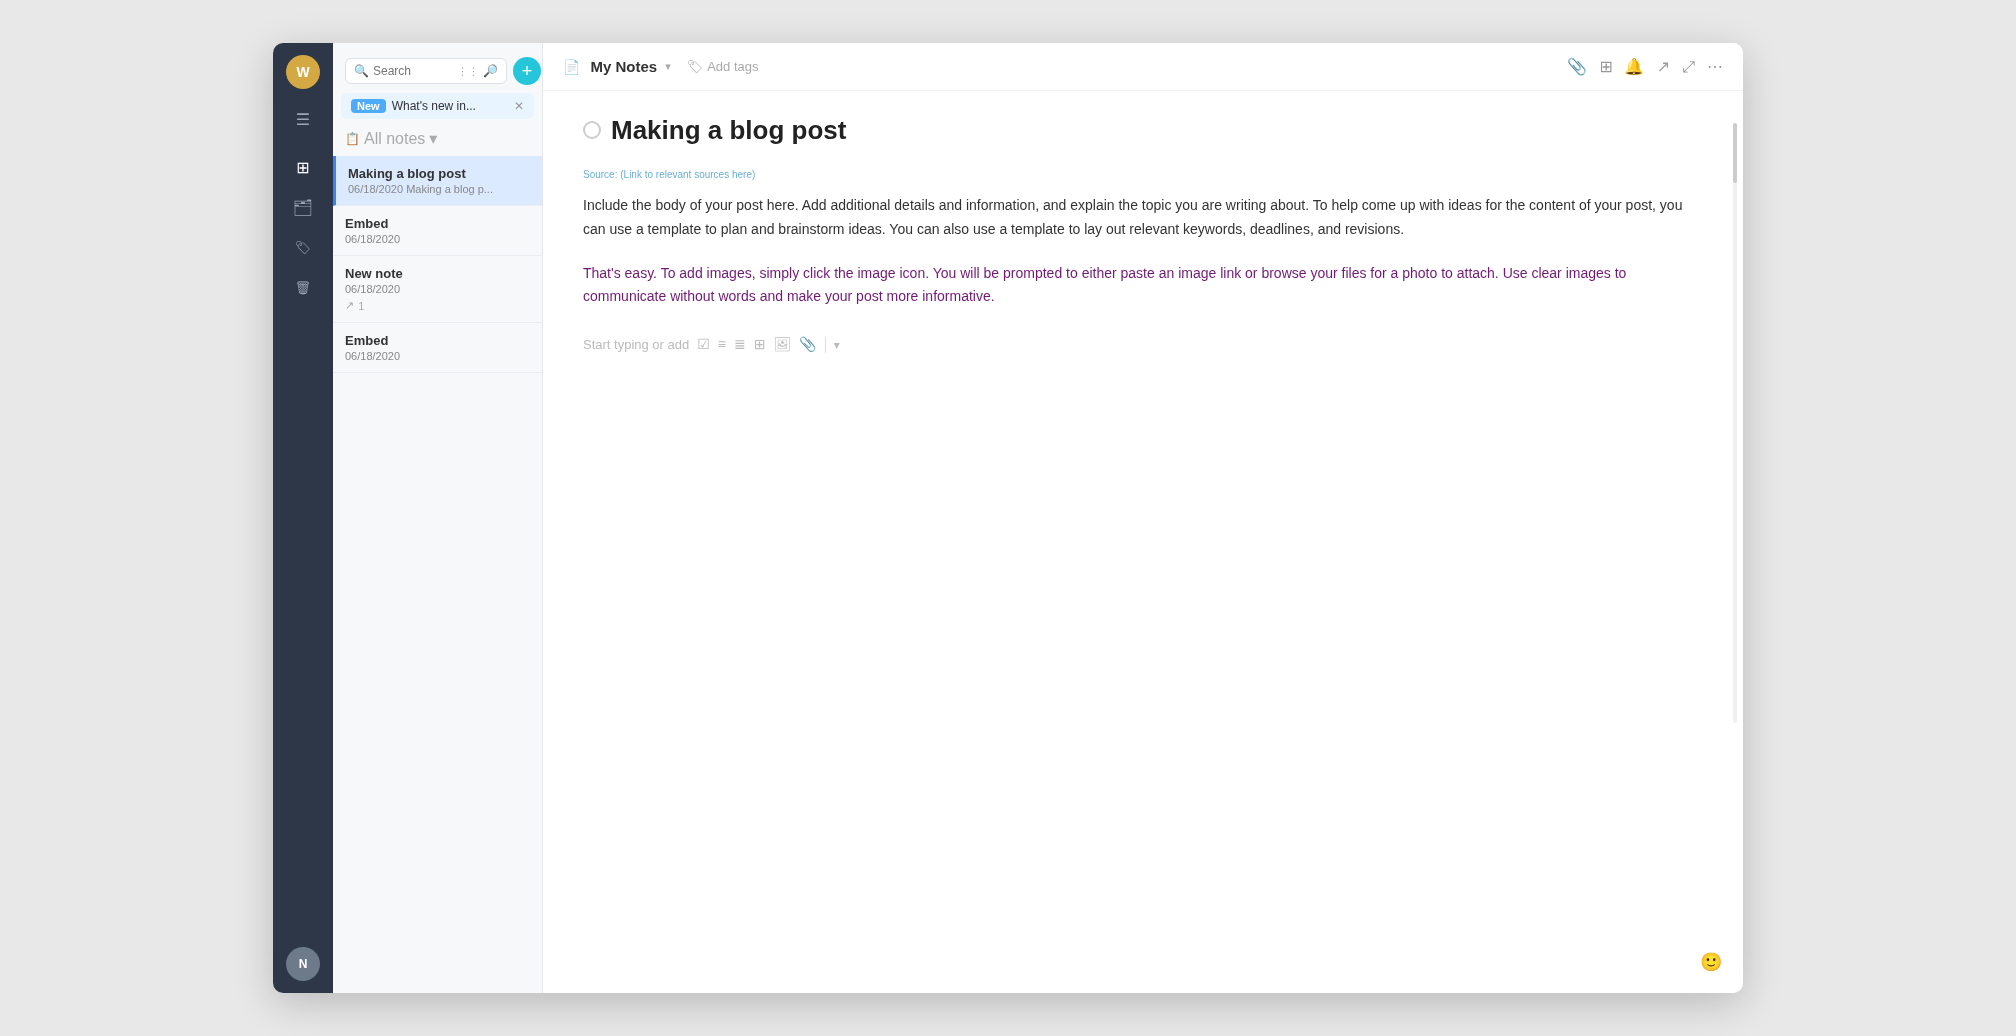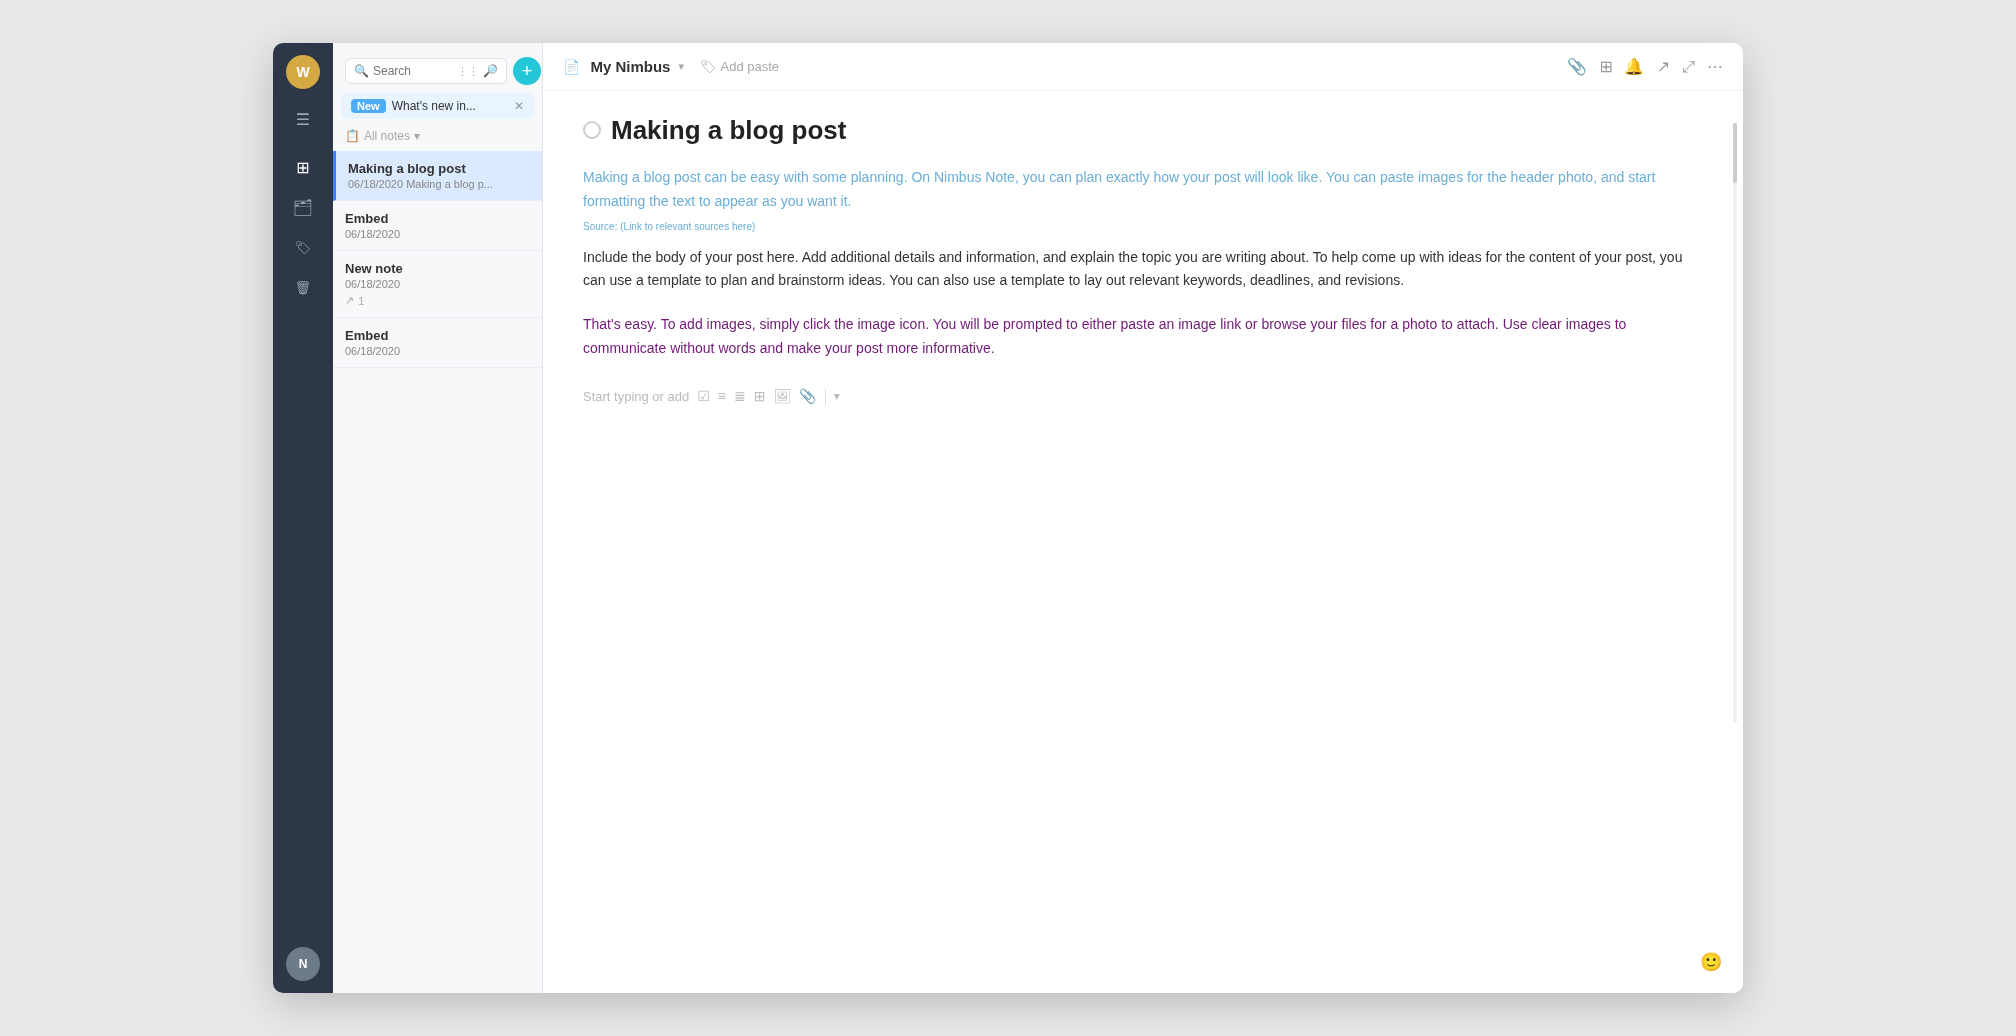--- a/index.html
+++ b/index.html
@@ -147,21 +147,21 @@
 
     .all-notes-header {
       padding: 4px 12px 8px;
       display: flex;
       align-items: center;
       gap: 4px;
       font-size: 13px;
       color: #555;
       cursor: pointer;
     }
-    .all-notes-header span { font-size: 12px; color: #aaa; }
+    .all-notes-header span { font-size: 16px; color: #aaa; }
 
     .note-item {
       padding: 10px 12px;
       border-bottom: 1px solid #eaecef;
       cursor: pointer;
     }
     .note-item.active { background: #dbeafe; border-left: 3px solid #3b82f6; }
     .note-title { font-size: 13px; font-weight: 600; color: #333; margin-bottom: 2px; }
     .note-meta { font-size: 11px; color: #888; }
     .note-meta-row { display: flex; align-items: center; gap: 4px; margin-top: 4px; }
@@ -321,26 +321,26 @@
     <div class="note-item">
       <div class="note-title">Embed</div>
       <div class="note-meta">06/18/2020</div>
     </div>
   </div>
 
   <div class="main-content">
 
     <div class="main-toolbar">
       <span class="notebook-icon">📄</span>
-      <span class="notebook-name">My Nimbus</span>
+      <span class="notebook-name">My Notes</span>
       <span class="chevron-icon">▾</span>
 
       <div class="tag-section">
         <span>🏷</span>
-        <span>Add paste</span>
+        <span>Add tags</span>
       </div>
 
       <div class="toolbar-right">
         <span class="toolbar-icon">📎</span>
         <span class="toolbar-icon">⊞</span>
         <span class="toolbar-icon">🔔</span>
         <span class="toolbar-icon">↗</span>
         <span class="toolbar-icon">⤢</span>
         <span class="toolbar-icon">⋯</span>
       </div>
@@ -348,21 +348,20 @@
 
     <div class="doc-body">
 
       <div class="doc-title-row">
         <div class="doc-checkbox"></div>
         <h1 class="doc-title">Making a blog post</h1>
       </div>
 
       <div class="doc-content">
 
-        <p class="intro-text">Making a blog post can be easy with some planning. On Nimbus Note, you can plan exactly how your post will look like. You can paste images for the header photo, and start formatting the text to appear as you want it.</p>
         <p class="source-link">Source: (Link to relevant sources here)</p>
 
         <p class="body-text">Include the body of your post here. Add additional details and information, and explain the topic you are writing about. To help come up with ideas for the content of your post, you can use a template to plan and brainstorm ideas. You can also use a template to lay out relevant keywords, deadlines, and revisions.</p>
 
 
         <p class="answer-text">That's easy. To add images, simply click the image icon. You will be prompted to either paste an image link or browse your files for a photo to attach. Use clear images to communicate without words and make your post more informative.</p>
 
         <div class="add-block-row">
           <span>Start typing or add</span>
           <span class="add-block-icon">☑</span>

